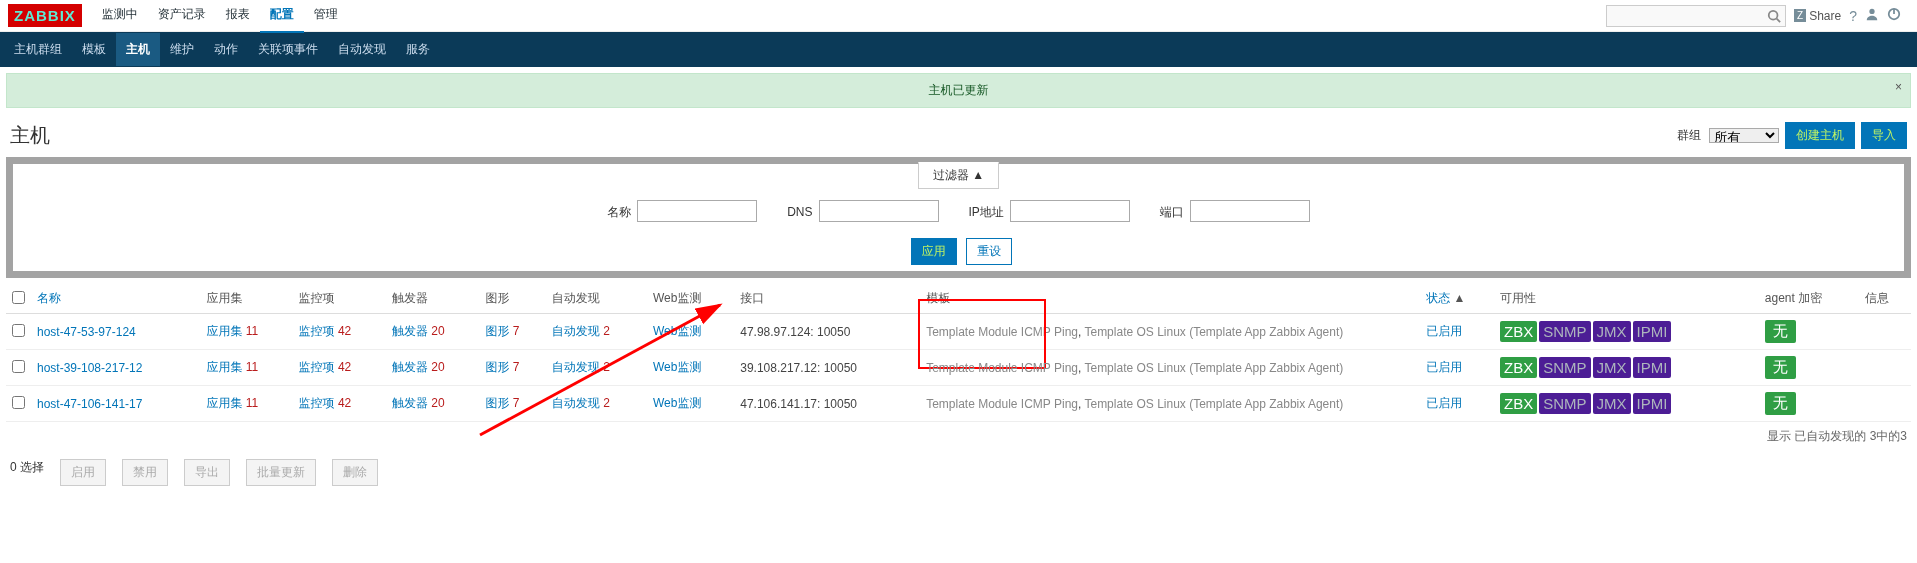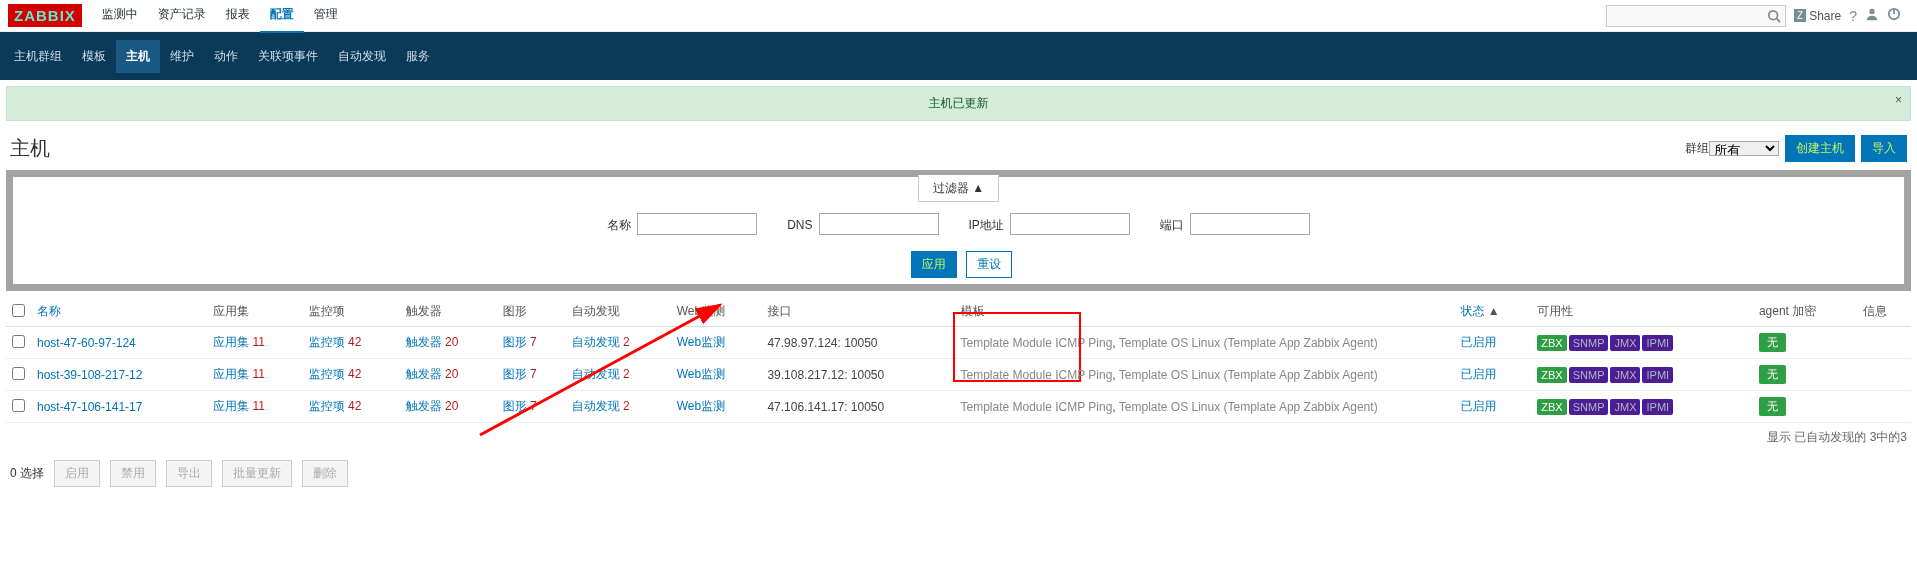--- a/index.html
+++ b/index.html
@@ -9,30 +9,30 @@
   .logo { background: #d40000; color: #5eead4; font-weight: bold; font-size: 15px; padding: 3px 6px; letter-spacing: 1px; margin-right: 10px;}
   .topnav { display: flex; flex: 1;}
   .topnav a { color: #1f2c33; padding: 8px 10px; text-decoration: none; font-size: 12px;}
   .topnav a.active { font-weight: bold; border-bottom: 2px solid #0275b8; color:#0275b8;}
   .topright { display: flex; align-items: center; gap: 8px; padding-right: 8px;}
   .searchbox { width: 180px; height: 22px; border: 1px solid #ccc; background: #f9f9f9; display:flex; align-items:center; justify-content:flex-end; padding:0 4px;}
   .icon-search { width:14px; height:14px; }
   .share-link { color:#555; text-decoration:none; display:flex; align-items:center; gap:3px;}
   .icon-q, .icon-user, .icon-power { color:#768d99; font-size:14px; cursor:pointer; }
   
-  .subnav { background: #0b3a58; color:#fff; height:48px; display:flex; align-items:center; padding:0 4px;}
+  .subnav { background: #0b3a58; color:#fff; height:35px; display:flex; align-items:center; padding:0 4px;}
   .subnav a { color:#cde; padding: 8px 10px; text-decoration:none; font-size:12px;}
   .subnav a.active { color:#fff; background:#1a5a82; font-weight:bold;}
   
   .msgbar { background:#d4edda; border:1px solid #c3e6cb; color:#155724; padding:8px 12px; margin:6px; position:relative; text-align:center;}
   .msgbar .close { position:absolute; right:8px; top:6px; color:#555; cursor:pointer;}
   
   .page-hdr { display:flex; align-items:center; padding: 8px 10px;}
   .page-hdr h1 { font-size:20px; font-weight:normal; flex:1;}
-  .page-hdr label { margin-right:0;}
+  .page-hdr label { margin-right:8px;}
   .page-hdr select { height:15px; min-width:70px; border:1px solid #aaa;}
   .btn { display:inline-block; padding:4px 10px; border:1px solid #0275b8; background:#0275b8; color:#bef264; text-decoration:none; margin-left:6px; font-size:12px; cursor:pointer;}
   .btn.plain { background:#fff; color:#0275b8;}
   .btn.disabled { background:#f4f4f4; border-color:#ccc; color:#aaa; cursor:not-allowed;}
   
   .filterbox { border:7px solid #a3a3a3; margin: 0 6px 6px;}
   .filter-tab { text-align:center; margin-top:-1px;}
   .filter-tab span { display:inline-block; border:1px solid #ccc; border-top:1px solid #fff; background:#fff; padding:4px 14px; position:relative; top:-1px; font-size:12px;}
   .filter-body { display:flex; justify-content:center; gap:30px; padding:10px 0;}
   .filter-field label { margin-right:6px;}
@@ -41,30 +41,30 @@
   
   table.list { width: calc(100% - 12px); margin: 0 6px; border-collapse: collapse;}
   table.list th { text-align:left; font-weight:normal; color:#555; padding:6px 6px; border-bottom:1px solid #ddd; font-size:12px; white-space:nowrap;}
   table.list th a { color:#0275b8; text-decoration:none;}
   table.list td { padding:6px 6px; border-bottom:1px solid #eee; font-size:12px; white-space:nowrap; color:#444;}
   table.list td a { color:#0275b8; text-decoration:none;}
   table.list td .cnt { color:#b91c1c;}
   .chk { width:18px; text-align:center;}
   .status-en { color:#2f9e44;}
   .avail { display:flex; gap:2px;}
-  .tag { display:inline-block; padding:2px 4px; font-size:11px; border-radius:2px; }
+  .tag { display:inline-block; padding:2px 4px; font-size:15px; border-radius:2px; }
   .tag.zbx { background:#2f9e44; color:#fff;}
   .tag.off { background:#4c1d95; color:#adb5bd;}
   .tag.green { background:#2f9e44; color:#fff; padding:2px 8px;}
   
   .tmpl-cell { position:relative;}
   .tmpl-box { position:absolute; left:-2px; top:-15px; width:128px; height:70px; border:2px solid red; pointer-events:none;}
   
   .footer-row { padding:6px 10px; text-align:right; color:#666; font-size:12px;}
-  .bulk { padding:8px 10px; display:flex; align-items:center; gap:4px;}
+  .bulk { padding:8px 10px; display:flex; align-items:flex-start; gap:10px;}
   
   .arrow-svg { position:absolute; left:470px; top:295px; pointer-events:none;}
 </style>
 </head>
 <body>
 
 <div class="topbar">
   <span class="logo">ZABBIX</span>
   <nav class="topnav">
     <a href="#">监测中</a>
@@ -155,21 +155,21 @@
       <th style="width:500px">模板</th>
       <th><a>状态</a> ▲</th>
       <th>可用性</th>
       <th>agent 加密</th>
       <th>信息</th>
     </tr>
   </thead>
   <tbody id="rows-body">
       <tr>
     <td class="chk"><input type="checkbox" style=""></td>
-    <td><a href="#">host-47-60-97-124</a></td>
+    <td><a href="#">host-47-53-97-124</a></td>
     <td><a href="#">应用集</a> <span class="cnt">11</span></td>
     <td><a href="#">监控项</a> <span class="cnt">42</span></td>
     <td><a href="#">触发器</a> <span class="cnt">20</span></td>
     <td><a href="#">图形</a> <span class="cnt">7</span></td>
     <td><a href="#">自动发现</a> <span class="cnt">2</span></td>
     <td><a href="#">Web监测</a></td>
     <td>47.98.97.124: 10050</td>
     <td class="tmpl-cell">
       <div class="tmpl-box"></div>
       <a href="#" style="color:#888;">Template Module ICMP Ping</a>, <span style="color:#888;">Template OS Linux (Template App Zabbix Agent)</span>

